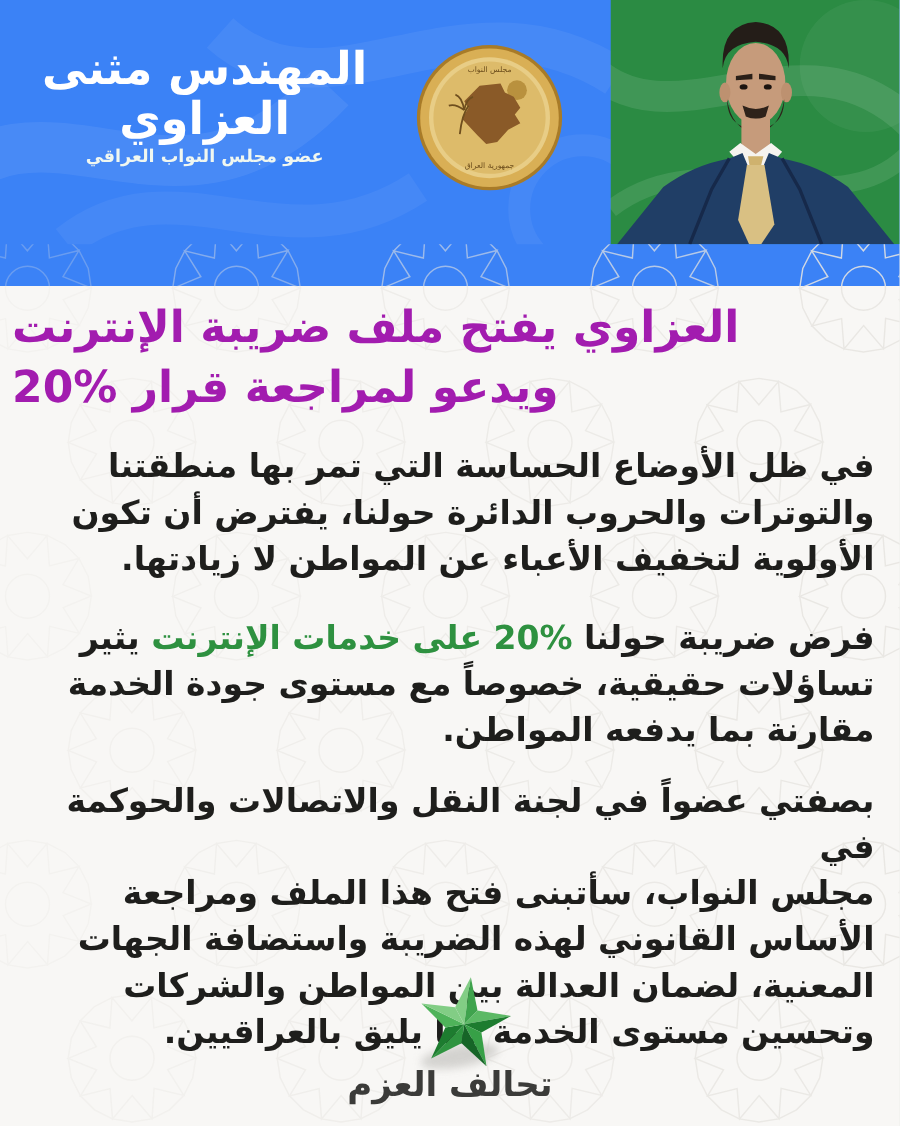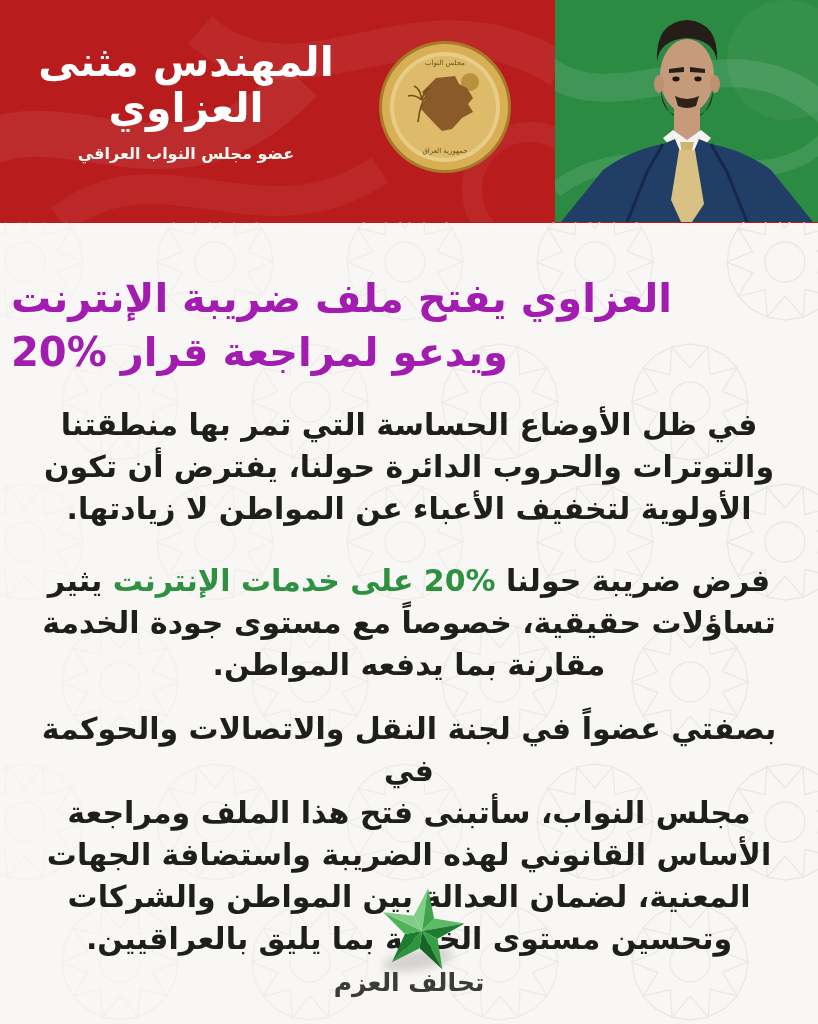--- a/index.html
+++ b/index.html
@@ -2,52 +2,52 @@
 <html lang="ar" dir="rtl"><head>
 <meta charset="utf-8">
 <style>
   html,body{margin:0;padding:0;background:#e9e9e9;}
   .canvas{
     position:relative;width:818px;height:1024px;overflow:hidden;
     background:#f8f7f5;direction:rtl;
     font-family:"DejaVu Sans",sans-serif;
   }
   
-  .header{position:absolute;top:0;left:0;width:818px;height:223px;background:#b91c1c;}
+  .header{position:absolute;top:0;left:0;width:818px;height:260px;background:#3b82f6;}
   .header svg.swirls{position:absolute;top:0;left:0;}
   .logo-block{position:absolute;top:40px;left:12px;width:348px;text-align:center;color:#ffffff;}
   .logo-title{font-weight:700;font-size:41px;line-height:1.12;white-space:pre-line;}
-  .logo-subtitle{margin-top:12px;font-weight:700;font-size:16px;letter-spacing:3px;color:#f0f7f0;}
+  .logo-subtitle{font-weight:700;font-size:16px;letter-spacing:3px;color:#f0f7f0;}
   .emblem{position:absolute;top:40px;left:378px;width:134px;height:134px;}
   .portrait{position:absolute;top:0;right:0;width:263px;height:222px;}
   
   .geo{position:absolute;top:222px;left:0;z-index:0;}
   .headline{
     position:absolute;top:244px;left:11px;width:100%;z-index:2;
     text-align:left;font-weight:700;font-size:40px;line-height:54px;
     color:#a21caf;white-space:pre-line;
   }
   .para{
     position:absolute;left:23px;width:772px;z-index:2;
-    text-align:center;font-weight:700;font-size:30px;line-height:42px;
+    font-weight:700;font-size:30px;line-height:42px;
     color:#1e1e1c;white-space:pre-line;
   }
   #para1{top:374px}
   #para2{top:530px}
   #para3{top:678px}
   .hl{color:#2e9140;margin-top:20px;}
   
   .star-shadow{
     position:absolute;left:382px;top:950px;width:72px;height:20px;z-index:1;
     background:#cdccc9;border-radius:50%;filter:blur(4px);opacity:.85;transform:rotate(-10deg);
   }
   .azm-star{position:absolute;left:372px;top:886px;width:100px;height:94px;z-index:2;}
   .footer-label{
     position:absolute;top:968px;left:0;width:100%;z-index:2;
-    text-align:center;font-weight:700;font-size:25px;color:#3b3b39;
+    text-align:center;font-weight:700;font-size:31px;color:#3b3b39;
   }
 </style>
 </head>
 <body>
 
 <div class="canvas">
 
   <div class="header">
 
     <svg class="swirls" width="818" height="222" viewBox="0 0 818 222">

